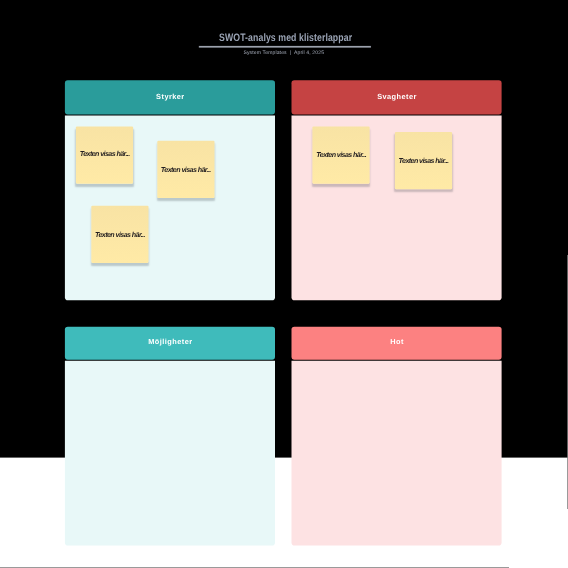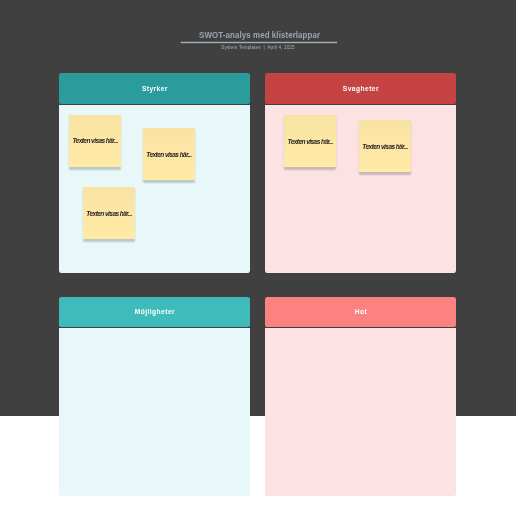--- a/index.html
+++ b/index.html
@@ -1,21 +1,21 @@
 <!DOCTYPE html>
 <html><head>
 <meta charset="utf-8">
 <title>SWOT</title>
 <style>
   html,body{margin:0;padding:0;}
   body{width:516px;height:516px;background:#ffffff;
        font-family:"Liberation Sans",sans-serif;overflow:hidden;
        -webkit-font-smoothing:antialiased;}
   .aa{filter:opacity(1);}
-  .page{position:relative;width:516px;height:416px;background:#404040;}
+  .page{position:relative;width:516px;height:416px;background:#000000;}
 
   
   .title-block{position:absolute;left:0;top:0;width:516px;text-align:center;}
   .doc-title{position:absolute;left:0;top:30.3px;width:516px;
              font-size:9.8px;font-weight:bold;color:#9aa3b4;letter-spacing:.1px;
              line-height:10px;transform:scaleX(.81) translateX(2px);}
   .rule{position:absolute;left:181px;top:42px;width:156px;height:1px;
         background:#a8aeba;box-shadow:0 0 0 .3px rgba(168,174,186,.65);}
   .doc-sub{position:absolute;left:0;top:45px;width:516px;
            font-size:4.6px;color:#a7aebc;line-height:5px;letter-spacing:.12px;}

